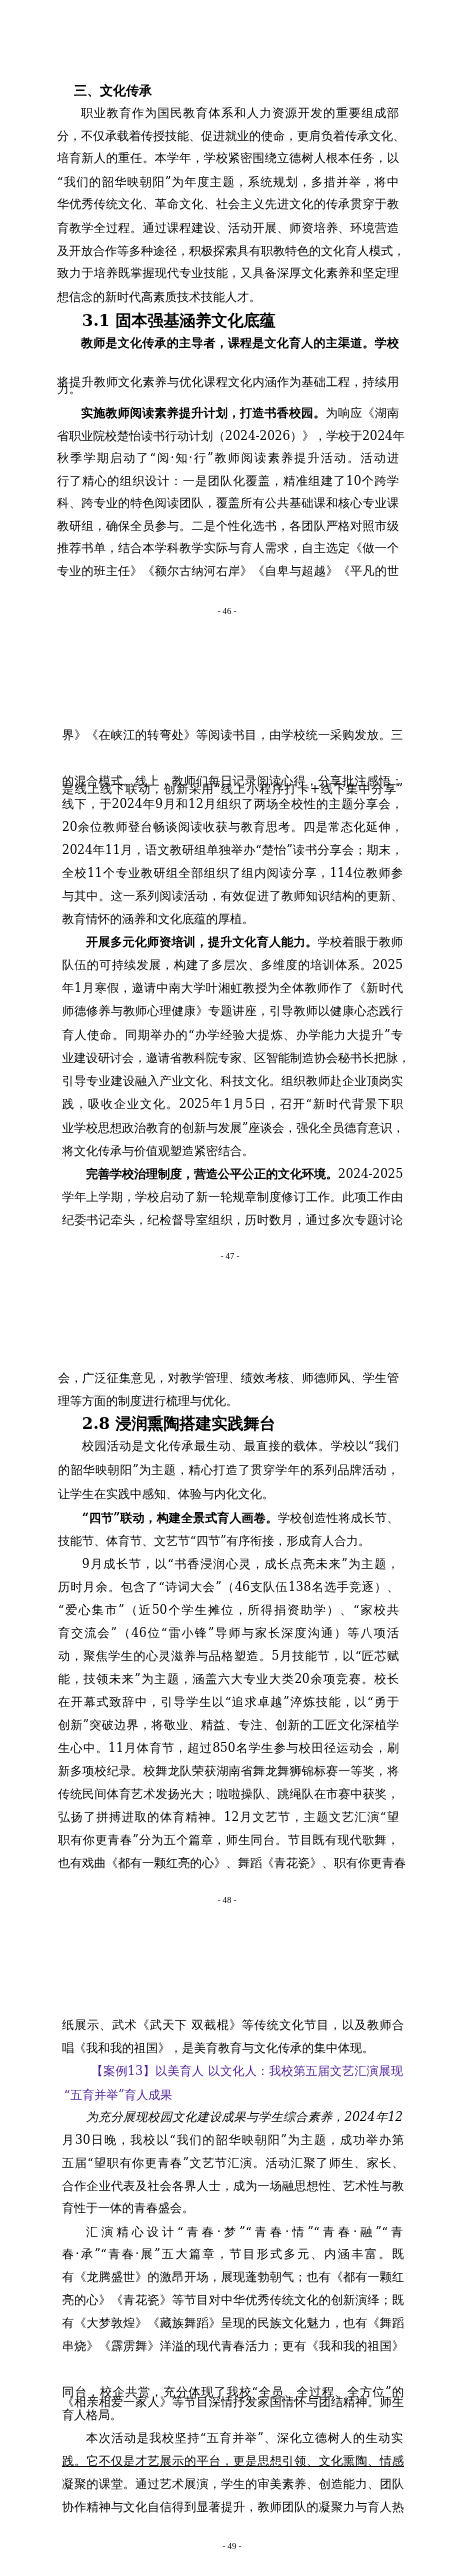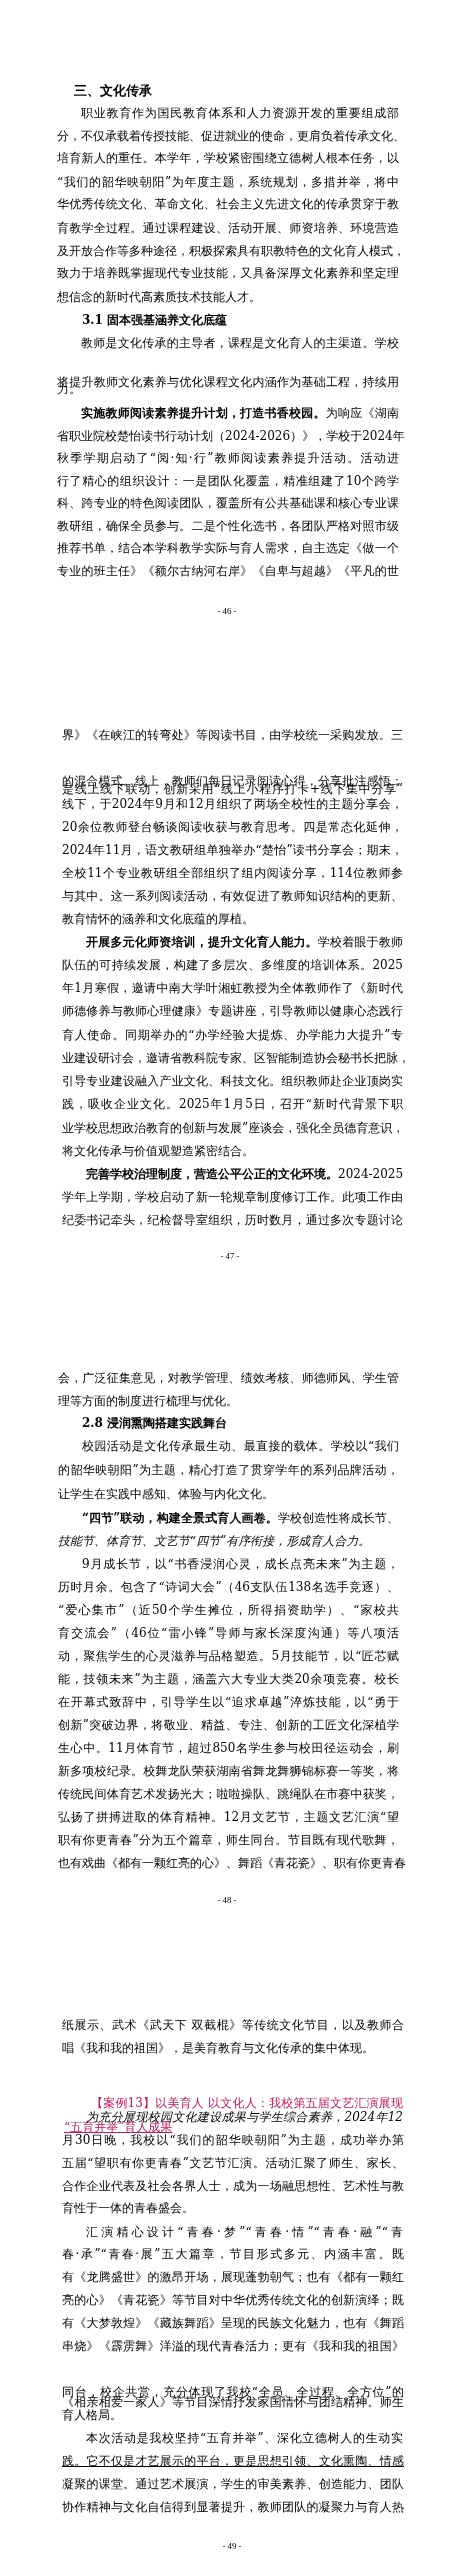--- a/index.html
+++ b/index.html
@@ -4,42 +4,42 @@
 <style>
   html, body { margin: 0; padding: 0; background: #ffffff; }
   body { width: 456px; height: 2580px; position: relative; overflow: hidden;
          font-family: "DejaVu Serif", "Liberation Serif", serif; color: #000; }
   .line { position: absolute; white-space: nowrap; font-size: 12px; line-height: 15.5px;
           height: 15.5px; text-align: justify; text-align-last: justify; }
   .line.last { text-align-last: left; }
   .bold { font-weight: bold; }
   .heading1 { position: absolute; font-family: "DejaVu Sans", "Liberation Sans", sans-serif;
               font-weight: bold; font-size: 13px; line-height: 15.5px; white-space: nowrap; }
-  .heading2 { position: absolute; font-weight: bold; font-size: 12px; line-height: 15.5px; white-space: nowrap; }
-  .case { color: #be185d; margin-top: 32px; }
+  .heading2 { position: absolute; font-weight: bold; font-size: 16px; line-height: 15.5px; white-space: nowrap; }
+  .case { color: #4c1d95; }
   .pagenum { position: absolute; font-size: 8.8px; line-height: 10.3px; width: 62px; text-align: center;
              font-family: "Liberation Serif", serif; }
   .run { display: inline; }
 </style>
 </head>
 <body>
 
 <div id="doc">
     <div class="heading1" style="top: 83px; left: 74px;">三、文化传承</div>
     <div class="line" style="top: 106px; left: 81px; width: 318px;">职业教育作为国民教育体系和人力资源开发的重要组成部</div>
     <div class="line" style="top: 129px; left: 57px; width: 342px;">分，不仅承载着传授技能、促进就业的使命，更肩负着传承文化、</div>
     <div class="line" style="top: 151px; left: 57px; width: 342px;">培育新人的重任。本学年，学校紧密围绕立德树人根本任务，以</div>
     <div class="line" style="top: 175px; left: 57px; width: 342px;">“我们的韶华映朝阳”为年度主题，系统规划，多措并举，将中</div>
     <div class="line" style="top: 197px; left: 57px; width: 342px;">华优秀传统文化、革命文化、社会主义先进文化的传承贯穿于教</div>
     <div class="line" style="top: 221px; left: 57px; width: 342px;">育教学全过程。通过课程建设、活动开展、师资培养、环境营造</div>
     <div class="line" style="top: 244px; left: 57px; width: 342px;">及开放合作等多种途径，积极探索具有职教特色的文化育人模式，</div>
     <div class="line" style="top: 266px; left: 57px; width: 342px;">致力于培养既掌握现代专业技能，又具备深厚文化素养和坚定理</div>
     <div class="line last" style="top: 290px; left: 57px; width: 342px;">想信念的新时代高素质技术技能人才。</div>
     <div class="heading2" style="top: 313px; left: 82px;">3.1 固本强基涵养文化底蕴</div>
-    <div class="line" style="top: 336px; left: 81px; width: 318px;">教师是文化传承的主导者，课程是文化育人的主渠道。学校</div>
+    <div class="line" style="top: 336px; left: 81px; width: 318px; font-weight: bold;">教师是文化传承的主导者，课程是文化育人的主渠道。学校</div>
     <div class="line" style="top: 375px; left: 57px; width: 342px;">将提升教师文化素养与优化课程文化内涵作为基础工程，持续用</div>
     <div class="line last" style="top: 382px; left: 57px; width: 342px;">力。</div>
     <div class="line" style="top: 406px; left: 81px; width: 318px;"><span class="bold run">实施教师阅读素养提升计划，打造书香校园。</span><span class="run">为响应《湖南</span></div>
     <div class="line" style="top: 429px; left: 57px; width: 342px;">省职业院校楚怡读书行动计划（2024-2026）》，学校于2024年</div>
     <div class="line" style="top: 451px; left: 57px; width: 342px;">秋季学期启动了“阅·知·行”教师阅读素养提升活动。活动进</div>
     <div class="line" style="top: 474px; left: 57px; width: 342px;">行了精心的组织设计：一是团队化覆盖，精准组建了10个跨学</div>
     <div class="line" style="top: 496px; left: 57px; width: 342px;">科、跨专业的特色阅读团队，覆盖所有公共基础课和核心专业课</div>
     <div class="line" style="top: 519px; left: 57px; width: 342px;">教研组，确保全员参与。二是个性化选书，各团队严格对照市级</div>
     <div class="line" style="top: 541px; left: 57px; width: 342px;">推荐书单，结合本学科教学实际与育人需求，自主选定《做一个</div>
     <div class="line" style="top: 564px; left: 57px; width: 342px;">专业的班主任》《额尔古纳河右岸》《自卑与超越》《平凡的世</div>
@@ -67,40 +67,40 @@
     <div class="line" style="top: 1190px; left: 62px; width: 341px;">学年上学期，学校启动了新一轮规章制度修订工作。此项工作由</div>
     <div class="line" style="top: 1213px; left: 62px; width: 341px;">纪委书记牵头，纪检督导室组织，历时数月，通过多次专题讨论</div>
     <div class="pagenum" style="top: 1251px; left: 199px;">- 47 -</div>
     <div class="line" style="top: 1371px; left: 58px; width: 341px;">会，广泛征集意见，对教学管理、绩效考核、师德师风、学生管</div>
     <div class="line last" style="top: 1394px; left: 58px; width: 341px;">理等方面的制度进行梳理与优化。</div>
     <div class="heading2" style="top: 1416px; left: 82px;">2.8 浸润熏陶搭建实践舞台</div>
     <div class="line" style="top: 1439px; left: 82px; width: 317px;">校园活动是文化传承最生动、最直接的载体。学校以“我们</div>
     <div class="line" style="top: 1463px; left: 58px; width: 341px;">的韶华映朝阳”为主题，精心打造了贯穿学年的系列品牌活动，</div>
     <div class="line last" style="top: 1487px; left: 58px; width: 341px;">让学生在实践中感知、体验与内化文化。</div>
     <div class="line" style="top: 1511px; left: 82px; width: 317px;"><span class="bold run">“四节”联动，构建全景式育人画卷。</span><span class="run">学校创造性将成长节、</span></div>
-    <div class="line last" style="top: 1534px; left: 58px; width: 341px; font-style: italic;">技能节、体育节、文艺节“四节”有序衔接，形成育人合力。</div>
+    <div class="line last" style="top: 1534px; left: 58px; width: 341px;">技能节、体育节、文艺节“四节”有序衔接，形成育人合力。</div>
     <div class="line" style="top: 1557px; left: 82px; width: 317px;">9月成长节，以“书香浸润心灵，成长点亮未来”为主题，</div>
     <div class="line" style="top: 1580px; left: 58px; width: 341px;">历时月余。包含了“诗词大会”（46支队伍138名选手竞逐）、</div>
     <div class="line" style="top: 1603px; left: 58px; width: 341px;">“爱心集市”（近50个学生摊位，所得捐资助学）、“家校共</div>
     <div class="line" style="top: 1626px; left: 58px; width: 341px;">育交流会”（46位“雷小锋”导师与家长深度沟通）等八项活</div>
     <div class="line" style="top: 1649px; left: 58px; width: 341px;">动，聚焦学生的心灵滋养与品格塑造。5月技能节，以“匠芯赋</div>
     <div class="line" style="top: 1672px; left: 58px; width: 341px;">能，技领未来”为主题，涵盖六大专业大类20余项竞赛。校长</div>
     <div class="line" style="top: 1695px; left: 58px; width: 341px;">在开幕式致辞中，引导学生以“追求卓越”淬炼技能，以“勇于</div>
     <div class="line" style="top: 1718px; left: 58px; width: 341px;">创新”突破边界，将敬业、精益、专注、创新的工匠文化深植学</div>
     <div class="line" style="top: 1741px; left: 58px; width: 341px;">生心中。11月体育节，超过850名学生参与校田径运动会，刷</div>
     <div class="line" style="top: 1764px; left: 58px; width: 341px;">新多项校纪录。校舞龙队荣获湖南省舞龙舞狮锦标赛一等奖，将</div>
     <div class="line" style="top: 1787px; left: 58px; width: 341px;">传统民间体育艺术发扬光大；啦啦操队、跳绳队在市赛中获奖，</div>
     <div class="line" style="top: 1810px; left: 58px; width: 341px;">弘扬了拼搏进取的体育精神。12月文艺节，主题文艺汇演“望</div>
     <div class="line" style="top: 1833px; left: 58px; width: 341px;">职有你更青春”分为五个篇章，师生同台。节目既有现代歌舞，</div>
     <div class="line" style="top: 1856px; left: 58px; width: 341px;">也有戏曲《都有一颗红亮的心》、舞蹈《青花瓷》、职有你更青春</div>
     <div class="pagenum" style="top: 1895px; left: 196px;">- 48 -</div>
     <div class="line" style="top: 2018px; left: 62px; width: 342px;">纸展示、武术《武天下 双截棍》等传统文化节目，以及教师合</div>
     <div class="line last" style="top: 2041px; left: 62px; width: 342px;">唱《我和我的祖国》，是美育教育与文化传承的集中体现。</div>
     <div class="line case" style="top: 2064px; left: 91px; width: 312px;">【案例13】以美育人 以文化人：我校第五届文艺汇演展现</div>
-    <div class="line case last" style="top: 2088px; left: 64px; width: 339px; text-decoration: underline;">“五育并举”育人成果</div>
+    <div class="line case last" style="top: 2088px; left: 64px; width: 339px;">“五育并举”育人成果</div>
     <div class="line" style="top: 2110px; left: 86px; width: 317px; font-style: italic;">为充分展现校园文化建设成果与学生综合素养，2024年12</div>
     <div class="line" style="top: 2133px; left: 62px; width: 342px;">月30日晚，我校以“我们的韶华映朝阳”为主题，成功举办第</div>
     <div class="line" style="top: 2156px; left: 62px; width: 342px;">五届“望职有你更青春”文艺节汇演。活动汇聚了师生、家长、</div>
     <div class="line" style="top: 2179px; left: 62px; width: 342px;">合作企业代表及社会各界人士，成为一场融思想性、艺术性与教</div>
     <div class="line last" style="top: 2201px; left: 62px; width: 342px;">育性于一体的青春盛会。</div>
     <div class="line" style="top: 2225px; left: 86px; width: 317px;">汇演精心设计“青春·梦”“青春·情”“青春·融”“青</div>
     <div class="line" style="top: 2247px; left: 62px; width: 342px;">春·承”“青春·展”五大篇章，节目形式多元、内涵丰富。既</div>
     <div class="line" style="top: 2270px; left: 62px; width: 342px;">有《龙腾盛世》的激昂开场，展现蓬勃朝气；也有《都有一颗红</div>
     <div class="line" style="top: 2293px; left: 62px; width: 342px;">亮的心》《青花瓷》等节目对中华优秀传统文化的创新演绎；既</div>
     <div class="line" style="top: 2316px; left: 62px; width: 342px;">有《大梦敦煌》《藏族舞蹈》呈现的民族文化魅力，也有《舞蹈</div>

